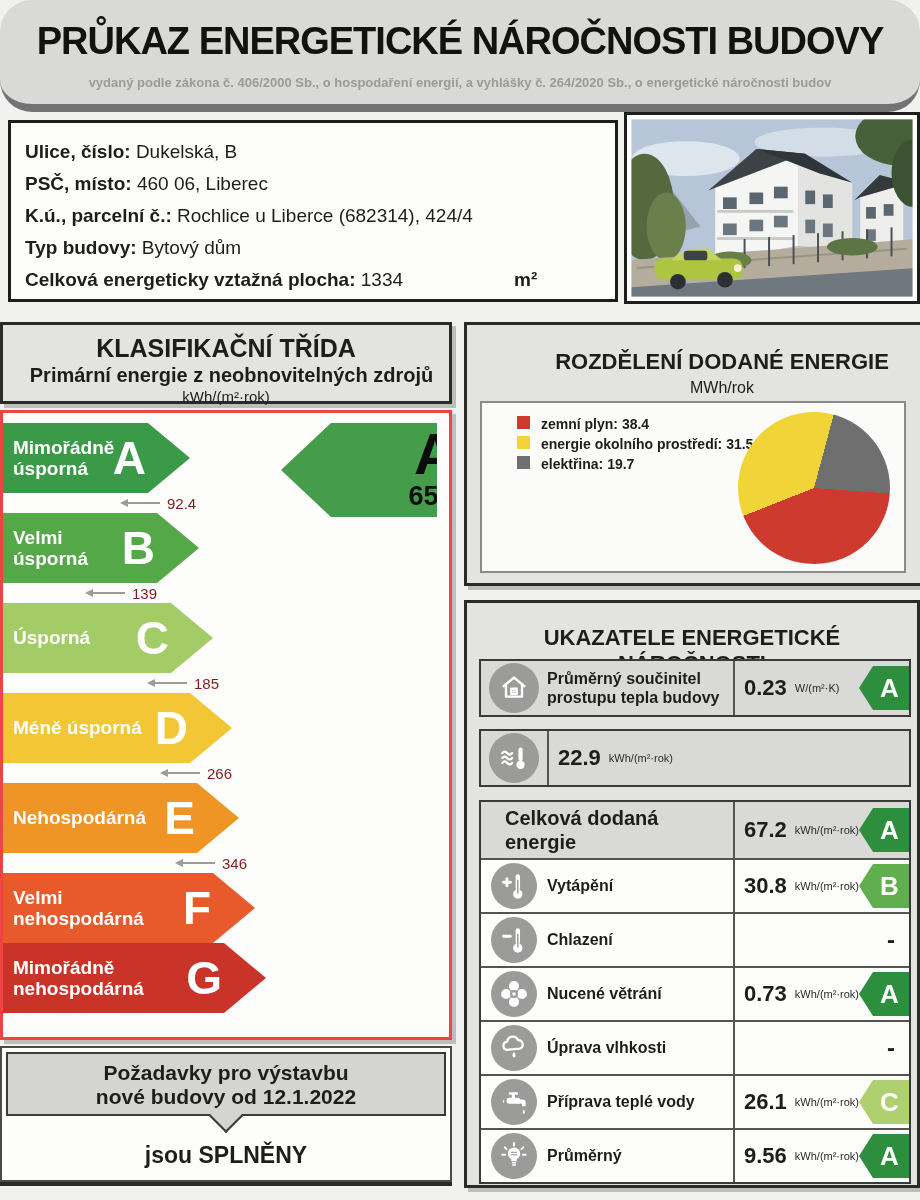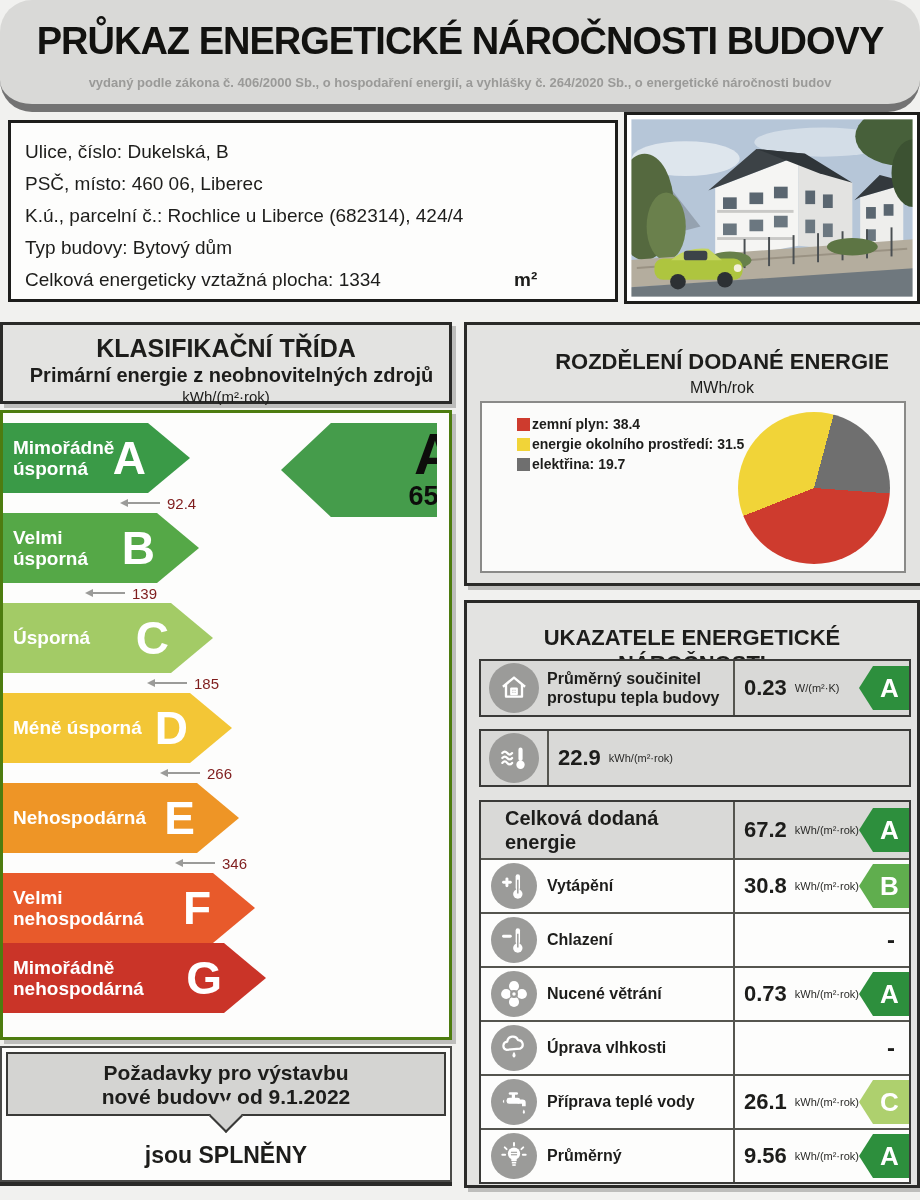--- a/index.html
+++ b/index.html
@@ -10,40 +10,40 @@
   
   .header { position:absolute; left:0; top:0; width:920px; height:112px;
             background:#d9d9d7; border-bottom:8px solid #737373; text-align:center;border-radius:32px; }
   .header h1 { margin-top:20px; font-size:38px; font-weight:700; letter-spacing:-1px; color:#121210; }
   .header .sub { margin-top:12px; font-size:13px; font-weight:700; color:#9a9a98; }
 
   
   .info-box { position:absolute; left:8px; top:120px; width:610px; height:182px;
               background:#fdfdfc; border:3px solid #1d1d1b; padding:16px 0 0 14px; }
   .info-row { position:relative; font-size:19px; height:32px; line-height:26px; }
-  .info-row .lbl { font-weight:400; }
+  .info-row .lbl { font-weight:700; }
   .info-row .val { font-weight:400; }
   .info-row .unit { position:absolute; left:489px; top:0; font-weight:700; }
 
   .photo-frame { position:absolute; left:624px; top:112px; width:296px; height:192px;
                  border:3px solid #1d1d1b; background:#fff; }
   .photo-frame svg { display:block; width:100%; height:100%; }
 
   
   .gray-panel { position:absolute; background:#e3e3e1; border:3px solid #2a2a28;
                 box-shadow:4px 4px 0 #bdbdbb; }
 
   
   .cls-head { left:0; top:322px; width:452px; height:82px; text-align:center; }
   .cls-head .t1 { margin-top:9px; font-size:25px; font-weight:700; }
   .cls-head .t2 { font-size:20px; font-weight:700; margin-top:1px;margin-left:11px; }
   .cls-head .t3 { font-size:15px; margin-top:1px; }
 
   .cls-chart { position:absolute; left:0; top:410px; width:452px; height:630px;
-               background:#fdfdfc; border:3px solid #4d7c0f; box-shadow:4px 4px 0 #bdbdbb;
+               background:#fdfdfc; border:3px solid #ef4444; box-shadow:4px 4px 0 #bdbdbb;
                padding-top:10px; }
   .cls-row { position:relative; height:70px;
              clip-path:polygon(0 0, calc(100% - 42px) 0, 100% 50%, calc(100% - 42px) 100%, 0 100%); }
   .cls-label { position:absolute; left:10px; top:50%; transform:translateY(-50%);
                color:#fff; font-weight:700; font-size:19px; line-height:1.12; white-space:pre-line; }
   .cls-letter { position:absolute; right:44px; top:50%; transform:translateY(-50%);
                 color:#fff; font-weight:700; font-size:46px; }
   .threshold { height:20px; display:flex; align-items:center; gap:7px;
                color:#7f1d1d; font-size:15px; font-weight:500; }
 
@@ -65,21 +65,21 @@
            border-right:2px solid #3a3a38; border-bottom:2px solid #3a3a38; }
   .req-result { margin-top:26px; text-align:center; font-size:23px; font-weight:700; }
 
   
   .split-panel { left:464px; top:322px; width:516px; height:264px; text-align:center; }
   .split-panel .t1 { margin-top:24px; font-size:22px; font-weight:700; }
   .split-panel .t2 { margin-top:4px; font-size:16px; }
   .split-inner { position:absolute; left:13px; top:76px; width:426px; height:172px;
                  background:#fbfbfa; border:2px solid #8a8a88; }
   .legend { position:absolute; left:10px; top:13px; text-align:left; }
-  .legend-item { display:flex; align-items:center; gap:2px; margin-bottom:4px;padding-left:25px; }
+  .legend-item { display:flex; align-items:flex-start; gap:11px; margin-bottom:4px;padding-left:25px; }
   .legend-swatch { width:13px; height:13px; flex:0 0 13px; }
   .legend-text { font-size:14px; font-weight:700; }
   .pie { position:absolute; right:14px; top:9px; width:152px; height:152px; border-radius:50%; }
 
   
   .ind-panel { left:464px; top:600px; width:456px; height:588px; }
   .ind-title { text-align:center; margin-top:22px; font-size:22px; font-weight:700; }
   .ind-wrap { position:absolute; left:12px; top:56px; width:432px; }
   .ind-box { position:relative; background:#d9d9d7; border:2px solid #3a3a38; height:58px;
              display:flex; align-items:center; }
@@ -289,21 +289,21 @@
 
     <div class="big-arrow" style="background: rgb(69, 156, 75);">
       <div class="L">A</div>
       <div class="V">65.4</div>
     </div>
   </div>
 
   <div class="req-box">
     <div class="req-gray">
       <div class="l">Požadavky pro výstavbu</div>
-      <div class="l">nové budovy od 9.1.2022</div>
+      <div class="l">nové budovy od 12.1.2022</div>
       <div class="notch"></div>
     </div>
     <div class="req-result">jsou SPLNĚNY</div>
   </div>
 
   <div class="gray-panel split-panel">
     <div class="t1">ROZDĚLENÍ DODANÉ ENERGIE</div>
     <div class="t2">MWh/rok</div>
     <div class="split-inner">
       <div class="legend">

